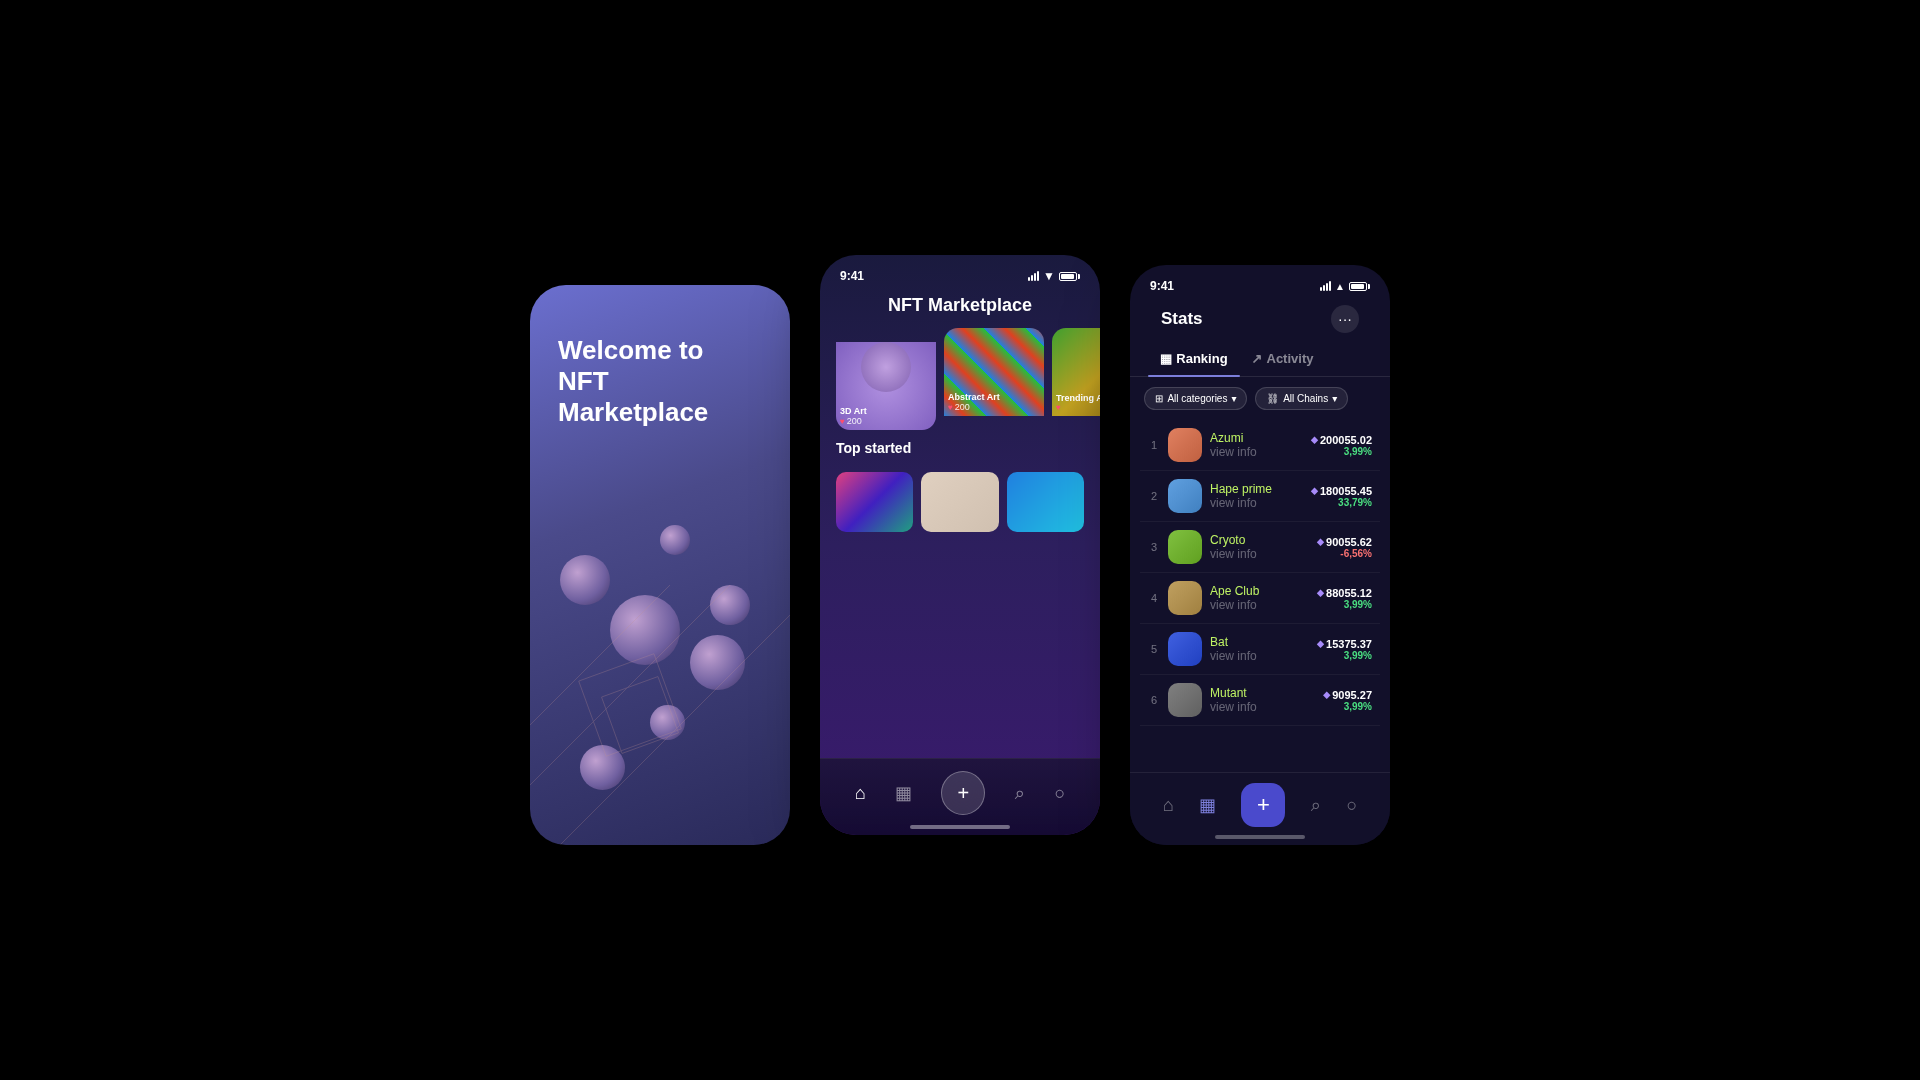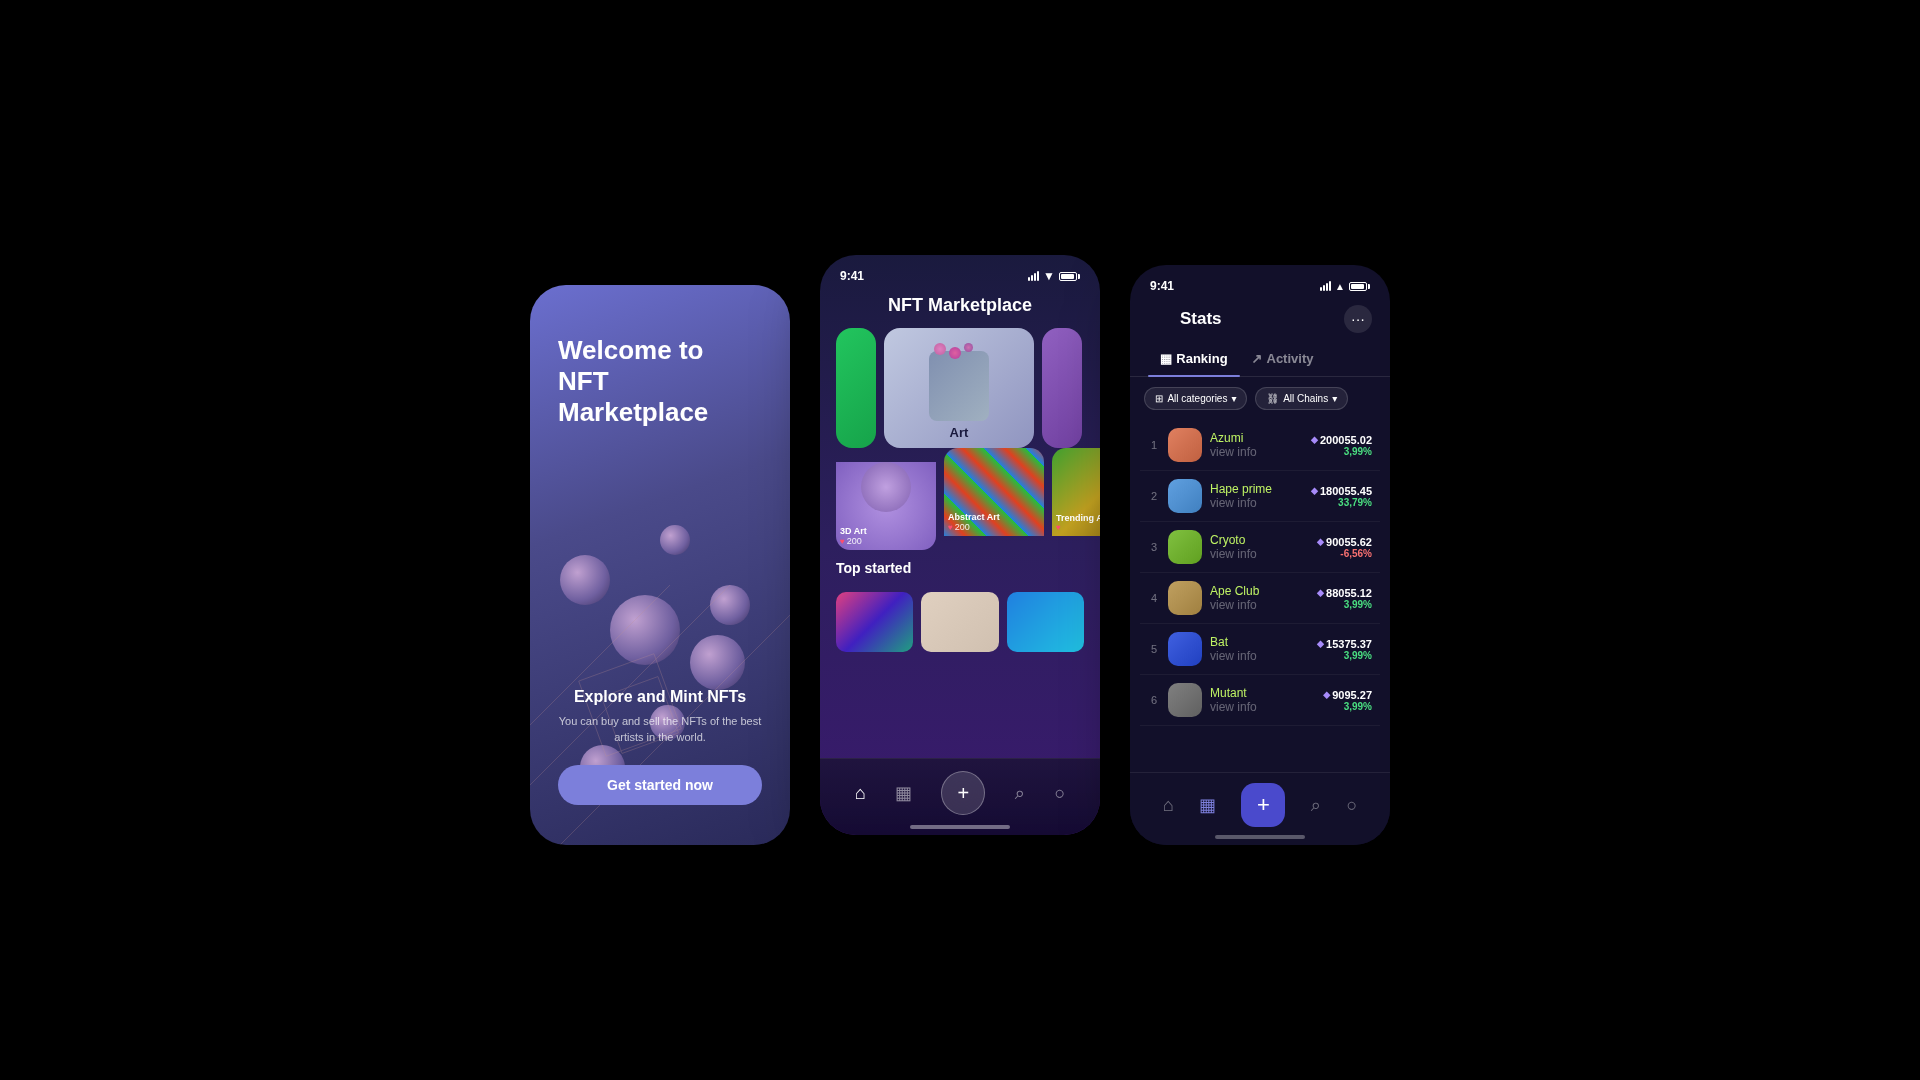--- a/index.html
+++ b/index.html
@@ -318,22 +318,21 @@
       padding: 14px 20px 8px;
       color: #fff;
       font-size: 12px;
       font-weight: 600;
     }
 
     .phone3-header {
       display: flex;
       justify-content: space-between;
       align-items: center;
-      padding: 4px 18px 10px;
-      margin-left: 32px;
+      padding: 4px 31px 10px;
     }
 
     .phone3-header-title {
       color: #fff;
       font-size: 17px;
       font-weight: 700;
     }
 
     .more-btn {
       width: 28px;
@@ -668,25 +667,20 @@
       </g>
     </svg>
 
     <div class="phone1-content">
       <h1>
         <span>Welcome to</span><br>
         <span>NFT Marketplace</span>
       </h1>
     </div>
 
-    <div class="phone1-bottom">
-      <h2>Explore and Mint NFTs</h2>
-      <p>You can buy and sell the NFTs of the best artists in the world.</p>
-      <button class="btn-get-started">Get started now</button>
-    </div>
   </div>
 
   <div class="phone2">
 
     <div class="phone2-status">
       <span>9:41</span>
       <div class="status-icons">
         <div class="signal">
           <div class="signal-bar" style="height:4px"></div>
           <div class="signal-bar" style="height:6px"></div>
@@ -698,34 +692,20 @@
           <div class="battery-body">
               <div class="battery-fill"></div>
             </div>
           <div class="battery-cap"></div>
         </div>
       </div>
     </div>
 
     <div class="phone2-title">NFT Marketplace</div>
 
-    <div class="hero-slider">
-      <div class="hero-card hero-card-left"></div>
-      <div class="hero-card hero-card-main">
-        <div class="nft-face">
-          <div class="nft-flowers">
-            <div class="flower"></div>
-            <div class="flower" style="background:radial-gradient(circle,#e060a0,#b040a0);margin-top:4px;"></div>
-            <div class="flower" style="background:radial-gradient(circle,#d070b0,#9050a0);width:9px;height:9px;"></div>
-          </div>
-        </div>
-        <span class="hero-card-label">Art</span>
-      </div>
-      <div class="hero-card hero-card-right"></div>
-    </div>
 
     <div class="trending-grid">
       <div class="trending-card trending-card-1">
         <div class="trending-card-inner">
           <div class="rose-deco"></div>
           <div class="trending-label">
             <span class="trending-name">3D Art</span>
             <div class="trending-likes">
               <span class="heart-icon">♥</span>
               <span>200</span>

